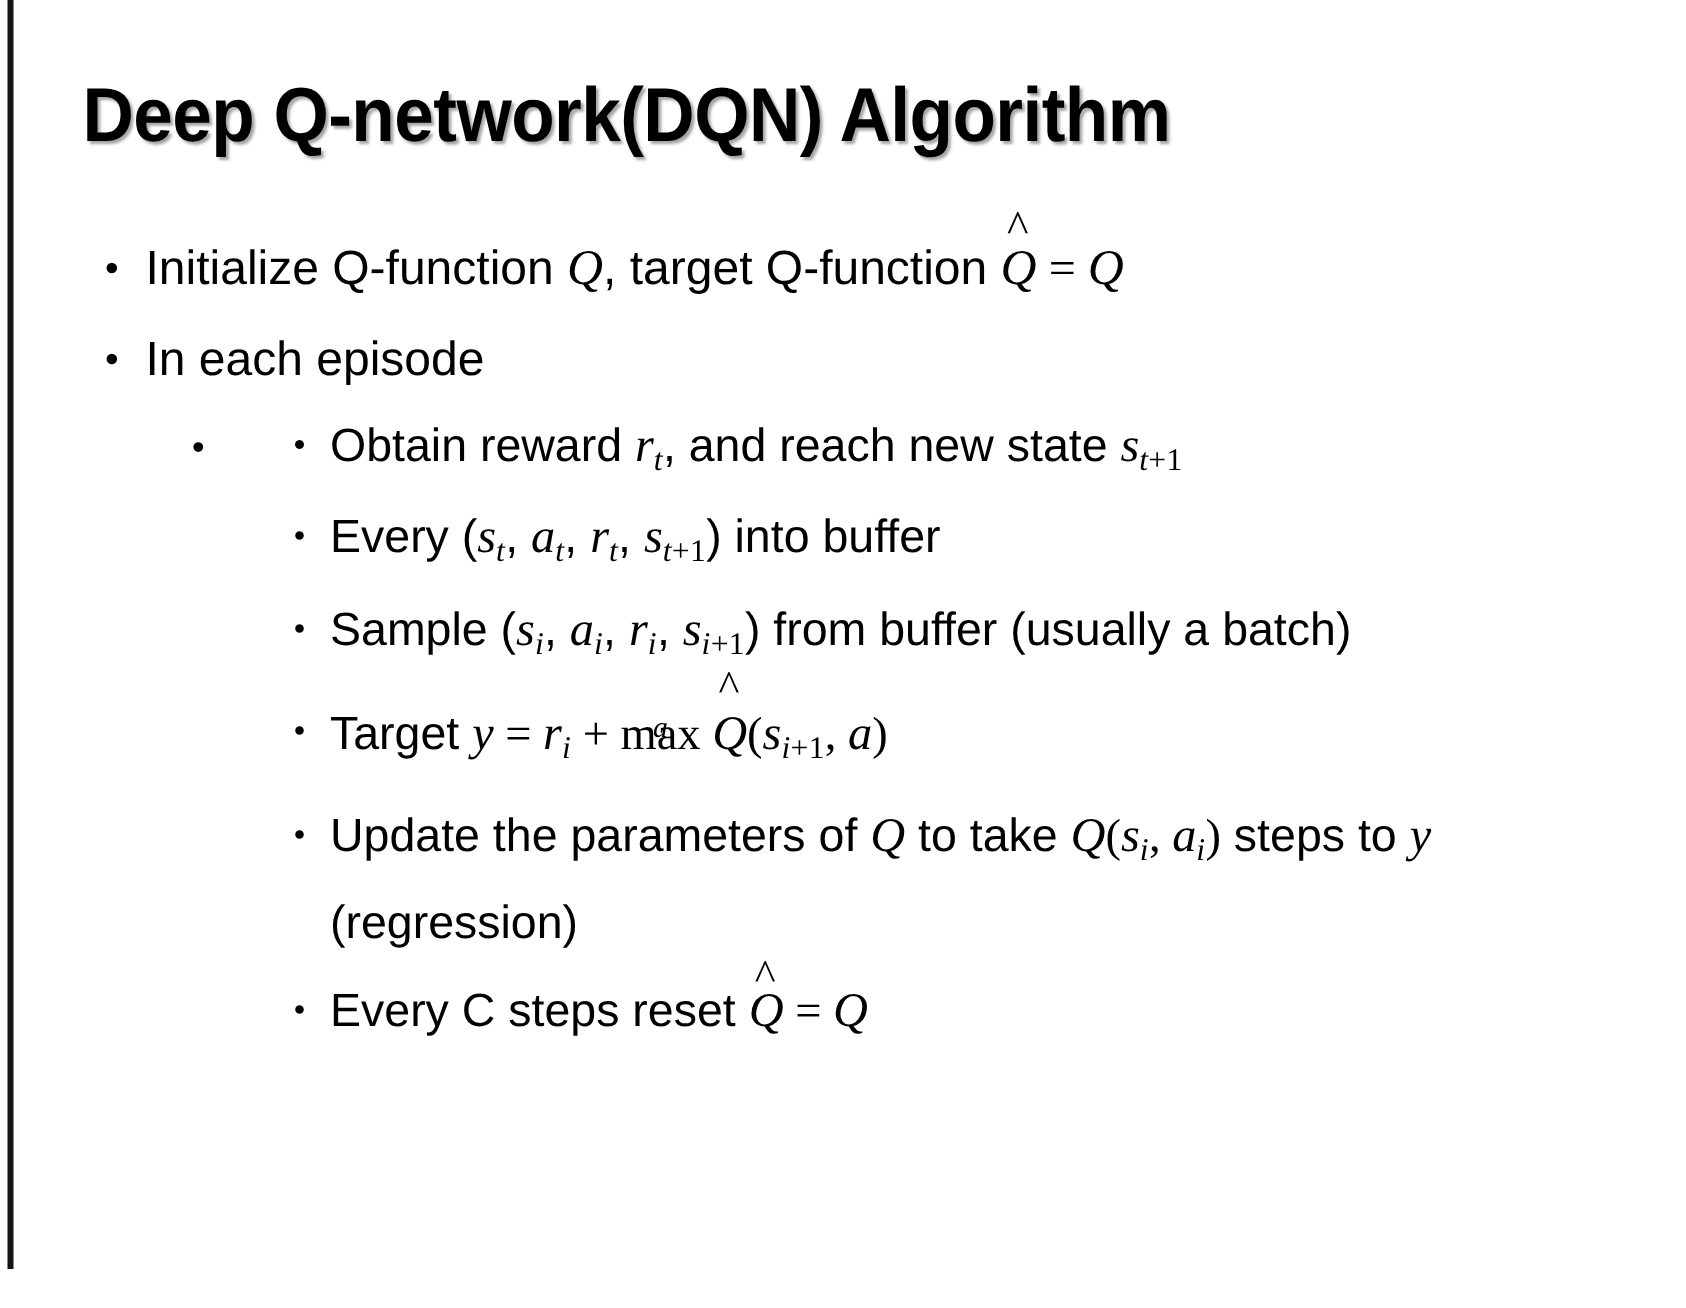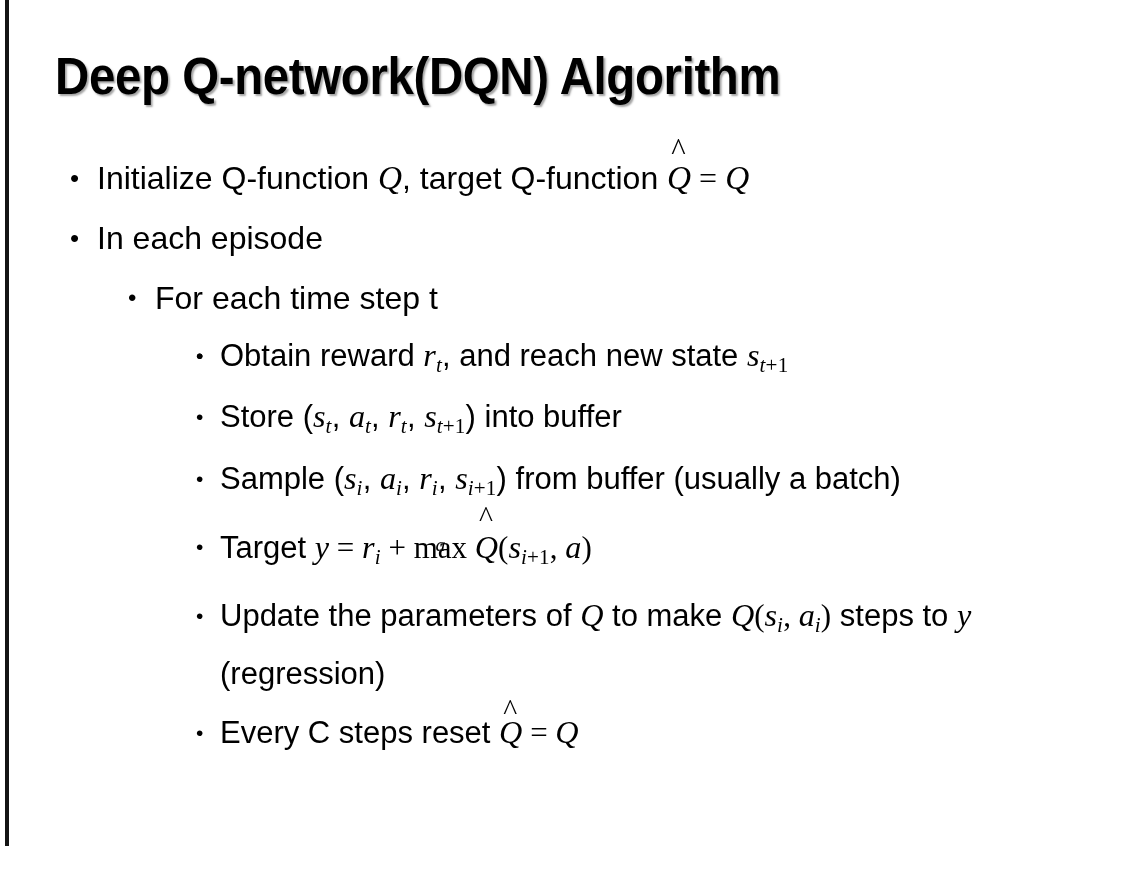--- a/index.html
+++ b/index.html
@@ -176,50 +176,49 @@
       <span class="txt"><span>Initialize Q-function </span><span class="m">Q</span><span>, target Q-function </span><span class="hat m"><span class="acc">^</span><span class="base">Q</span></span><span class="eq">&nbsp;</span><span class="eq">=</span><span class="eq">&nbsp;</span><span class="m">Q</span></span>
     </div>
 
     <div class="bullet-row lvl1">
       <span class="dot">•</span>
       <span class="txt">In each episode</span>
     </div>
 
     <div class="bullet-row lvl2">
       <span class="dot">•</span>
-      <span class="txt">For each time step t</span>
     </div>
 
     <div class="bullet-row lvl3" style="width:1040px;">
       <span class="dot">•</span>
     </div>
 
     <div class="bullet-row lvl3">
       <span class="dot">•</span>
       <span class="txt"><span>Obtain reward </span><span class="m">r</span><span class="sub">t</span><span>, and reach new state </span><span class="m">s</span><span class="sub"><span>t</span><span class="op">+</span><span class="num">1</span></span></span>
     </div>
 
     <div class="bullet-row lvl3">
       <span class="dot">•</span>
-      <span class="txt"><span>Store (</span><span class="m">s</span><span class="sub">t</span><span>, </span><span class="m">a</span><span class="sub">t</span><span>, </span><span class="m">r</span><span class="sub">t</span><span>, </span><span class="m">s</span><span class="sub"><span>t</span><span class="op">+</span><span class="num">1</span></span><span>) into buffer</span></span>
+      <span class="txt"><span>Every (</span><span class="m">s</span><span class="sub">t</span><span>, </span><span class="m">a</span><span class="sub">t</span><span>, </span><span class="m">r</span><span class="sub">t</span><span>, </span><span class="m">s</span><span class="sub"><span>t</span><span class="op">+</span><span class="num">1</span></span><span>) into buffer</span></span>
     </div>
 
     <div class="bullet-row lvl3">
       <span class="dot">•</span>
       <span class="txt"><span>Sample (</span><span class="m">s</span><span class="sub">i</span><span>, </span><span class="m">a</span><span class="sub">i</span><span>, </span><span class="m">r</span><span class="sub">i</span><span>, </span><span class="m">s</span><span class="sub"><span>i</span><span class="op">+</span><span class="num">1</span></span><span>) from buffer (usually a batch)</span></span>
     </div>
 
     <div class="bullet-row lvl3" style="line-height:62px;">
       <span class="dot" style="line-height:62px;">•</span>
       <span class="txt"><span>Target </span><span class="m">y</span><span class="eq">&nbsp;</span><span class="eq">=</span><span class="eq">&nbsp;</span><span class="m">r</span><span class="sub">i</span><span class="eq">&nbsp;</span><span class="eq">+</span><span class="eq">&nbsp;</span><span class="maxop"><span>max</span><span class="lim">a</span></span><span class="eq">&nbsp;</span><span class="hat m"><span class="acc">^</span><span class="base">Q</span></span><span class="mup">(</span><span class="m">s</span><span class="sub"><span>i</span><span class="op">+</span><span class="num">1</span></span><span class="mup">, </span><span class="m">a</span><span class="mup">)</span></span>
     </div>
 
     <div class="bullet-row lvl3" style="width:1060px;">
       <span class="dot">•</span>
-      <span class="txt"><span>Update the parameters of </span><span class="m">Q</span><span> to make </span><span class="m">Q</span><span class="mup">(</span><span class="m">s</span><span class="sub">i</span><span class="mup">, </span><span class="m">a</span><span class="sub">i</span><span class="mup">)</span><span> steps to </span><span class="m">y</span><span> (regression)</span></span>
+      <span class="txt"><span>Update the parameters of </span><span class="m">Q</span><span> to take </span><span class="m">Q</span><span class="mup">(</span><span class="m">s</span><span class="sub">i</span><span class="mup">, </span><span class="m">a</span><span class="sub">i</span><span class="mup">)</span><span> steps to </span><span class="m">y</span><span> (regression)</span></span>
     </div>
 
     <div class="bullet-row lvl3" style="margin-top:12px;">
       <span class="dot">•</span>
       <span class="txt"><span>Every C steps reset </span><span class="hat m"><span class="acc">^</span><span class="base">Q</span></span><span class="eq">&nbsp;</span><span class="eq">=</span><span class="eq">&nbsp;</span><span class="m">Q</span></span>
     </div>
 
   </div>
 </div>
 

